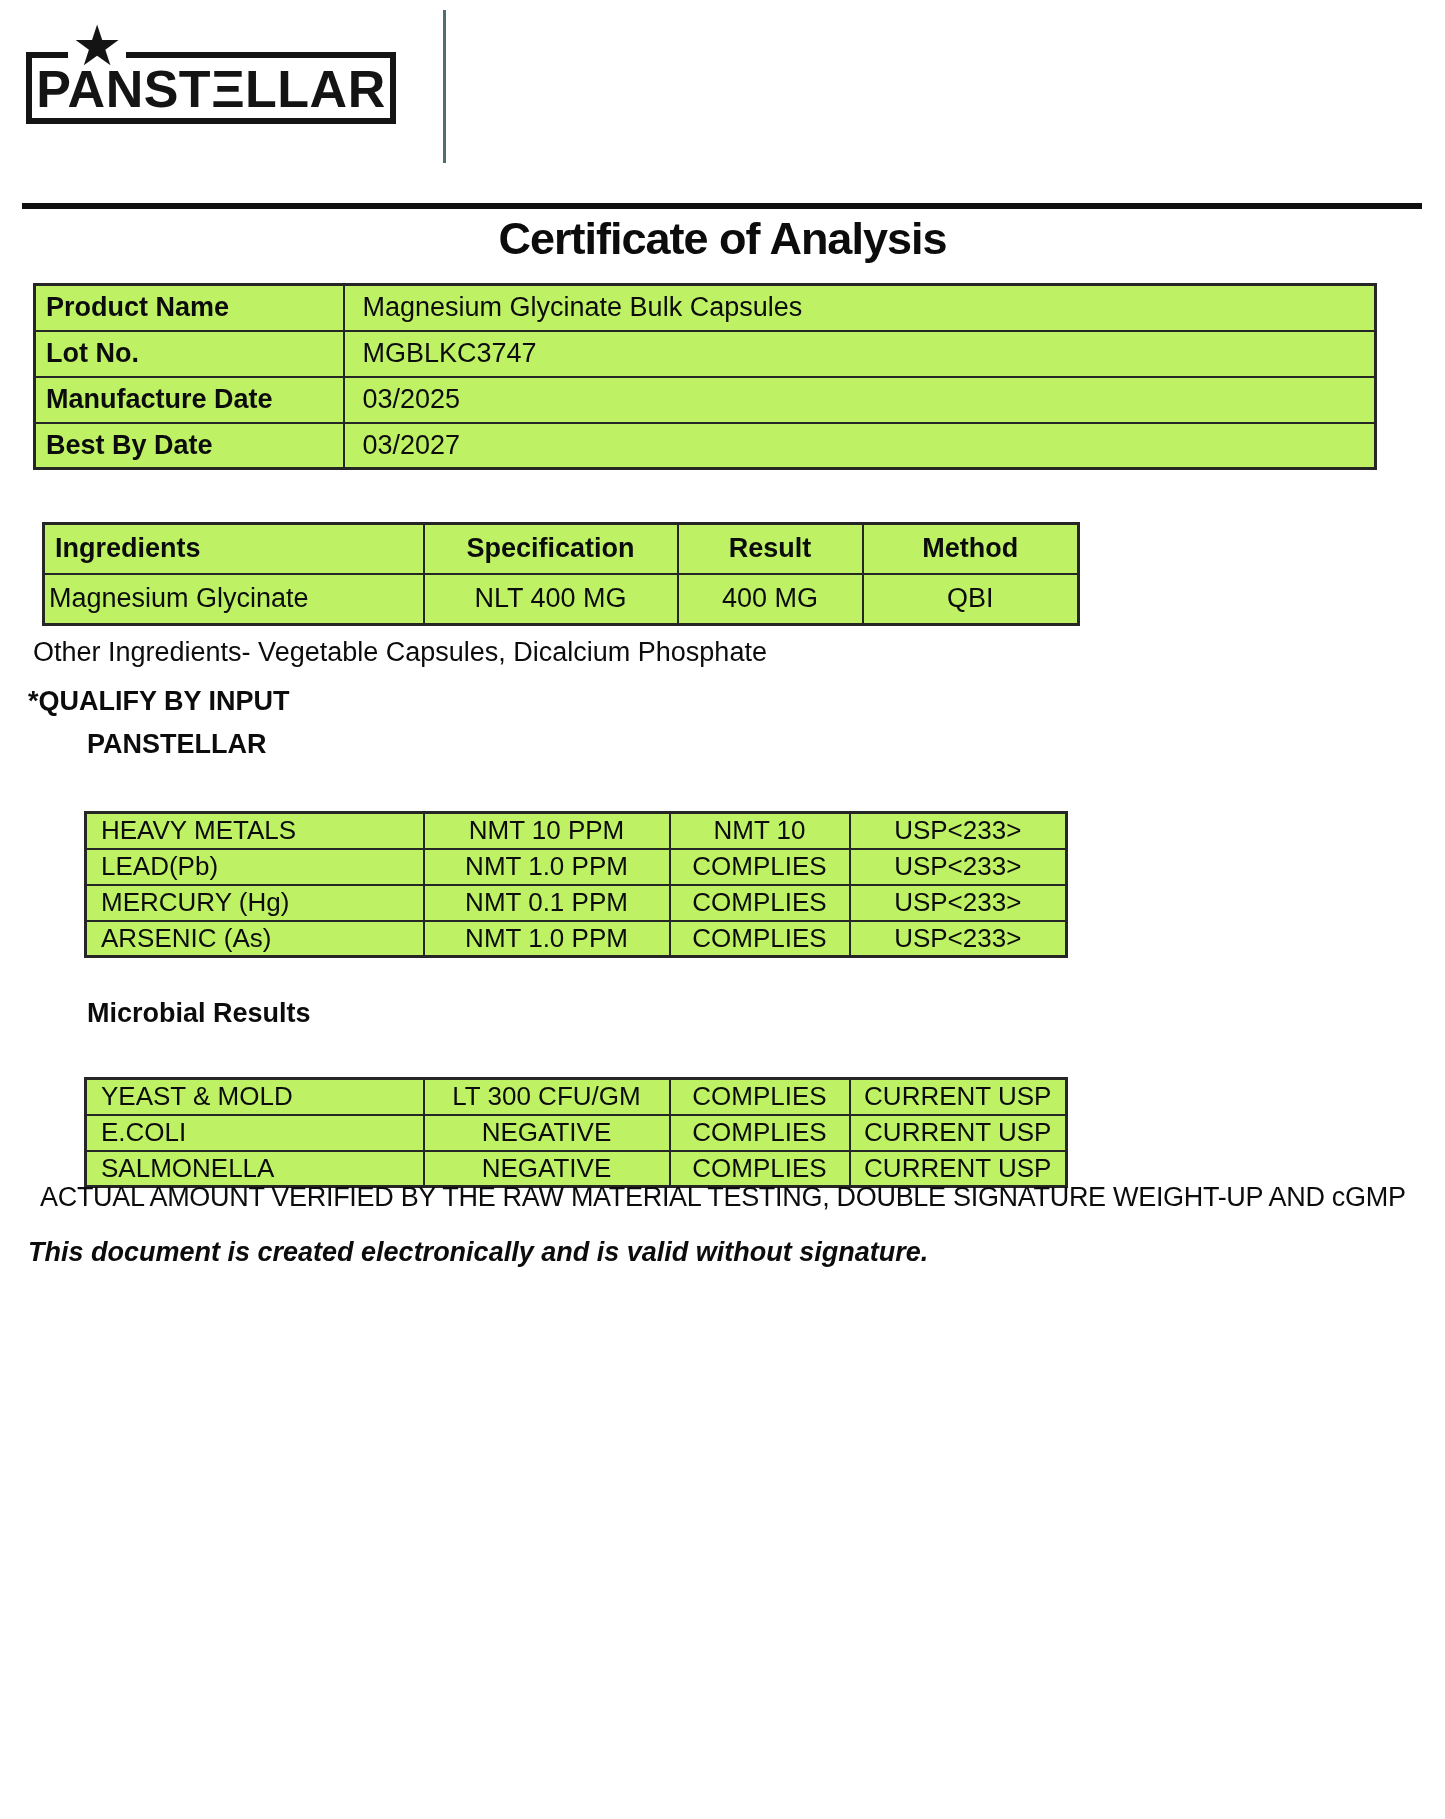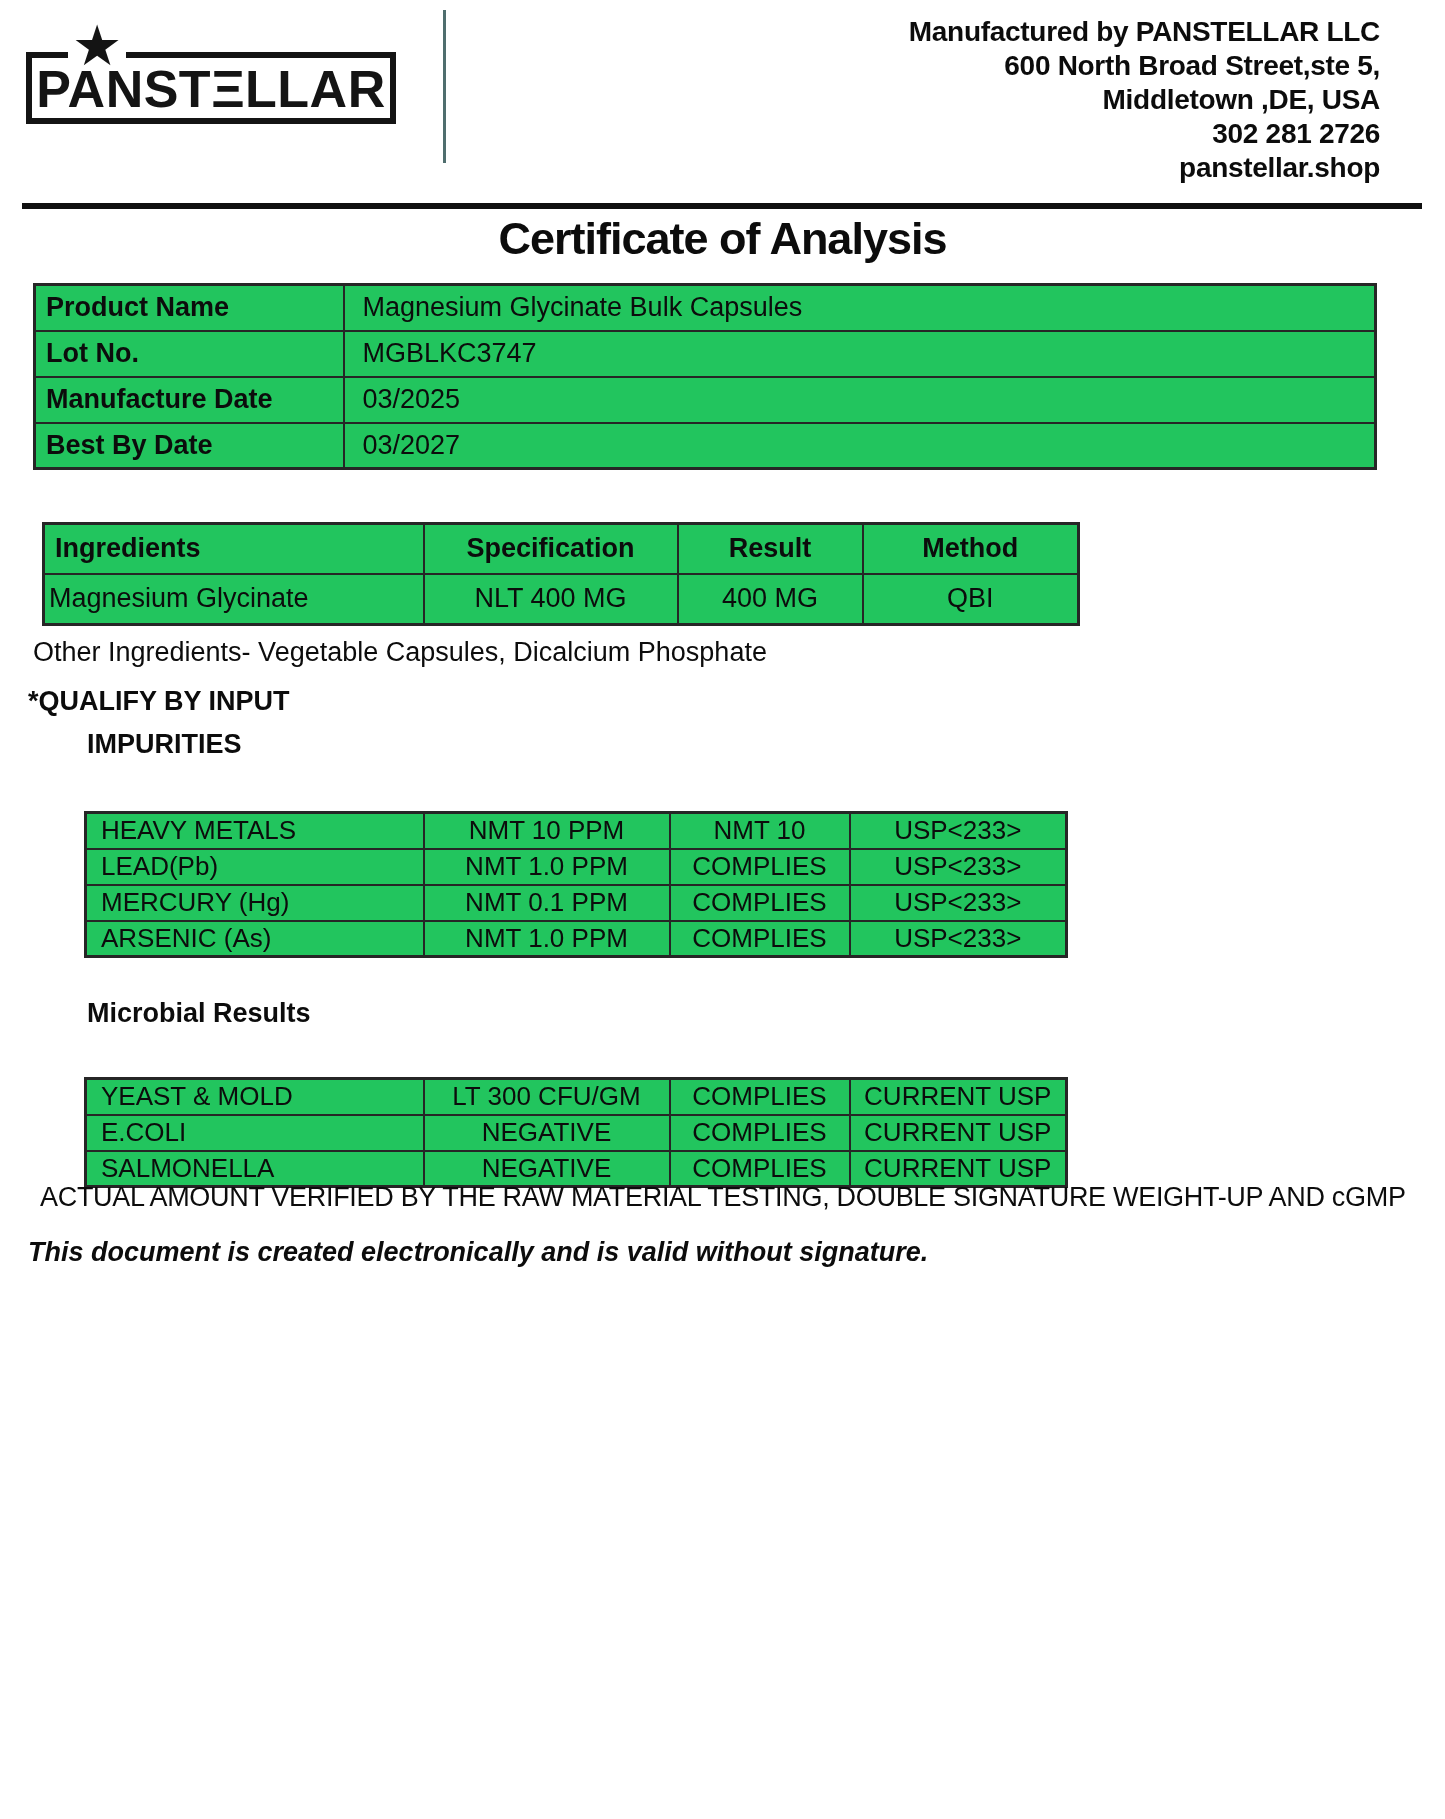--- a/index.html
+++ b/index.html
@@ -26,21 +26,21 @@
     font-size:28px; line-height:34px; letter-spacing:-0.3px;
   }
 
   .rule { position:absolute; left:22px; top:203px; width:1400px; height:6px; background:#101010; }
   .doc-title {
     position:absolute; left:0; top:213px; width:1445px; text-align:center;
     font-size:45px; font-weight:bold; letter-spacing:-1px;
   }
 
   
-  table { border-collapse:collapse; table-layout:fixed; position:absolute; background:#22c55e; }
+  table { border-collapse:collapse; table-layout:fixed; position:absolute; background:#bef264; }
   td, th { border:2px solid #262626; overflow:hidden; white-space:nowrap; font-weight:normal; }
   table { border:3px solid #262626; }
   .c-center { text-align:center; }
 
   
   .product-table { left:33px; top:283px; width:1344px; font-size:27px; }
   .product-table tr { height:46px; }
   .product-table .label { width:309px; font-weight:bold; padding-left:10px; }
   .product-table .value { padding-left:18px; }
 
@@ -80,27 +80,20 @@
 
 <div class="page">
 
   <div class="logo-box">
     <span class="logo-text">PANSTΞLLAR</span>
   </div>
   <span class="logo-star">★</span>
 
   <div class="header-sep"></div>
 
-  <div class="address">
-    <div>Manufactured by PANSTELLAR LLC</div>
-    <div>600 North Broad Street,ste 5,</div>
-    <div>Middletown ,DE, USA</div>
-    <div>302 281 2726</div>
-    <div>panstellar.shop</div>
-  </div>
 
   <div class="rule"></div>
 
   <div class="doc-title">Certificate of Analysis</div>
 
   <table class="product-table">
     <tbody>
       <tr>
         <td class="label">Product Name</td>
         <td class="value">Magnesium Glycinate Bulk Capsules</td>
@@ -133,21 +126,21 @@
         <td class="co2 c-center">NLT 400 MG</td>
         <td class="co3 c-center">400 MG</td>
         <td class="co4 c-center">QBI</td>
       </tr>
     </tbody>
   </table>
 
   <div class="note-other">Other Ingredients- Vegetable Capsules, Dicalcium Phosphate</div>
   <div class="note-qualify">*QUALIFY BY INPUT</div>
 
-  <div class="imp-label">IMPURITIES</div>
+  <div class="imp-label">PANSTELLAR</div>
   <table class="small-table imp-table">
     <tbody>
       <tr>
         <td class="co1 dname">HEAVY METALS</td>
         <td class="co2 c-center">NMT 10 PPM</td>
         <td class="co3 c-center">NMT 10</td>
         <td class="co4 c-center">USP&lt;233&gt;</td>
       </tr>
       <tr>
         <td class="co1 dname">LEAD(Pb)</td>

